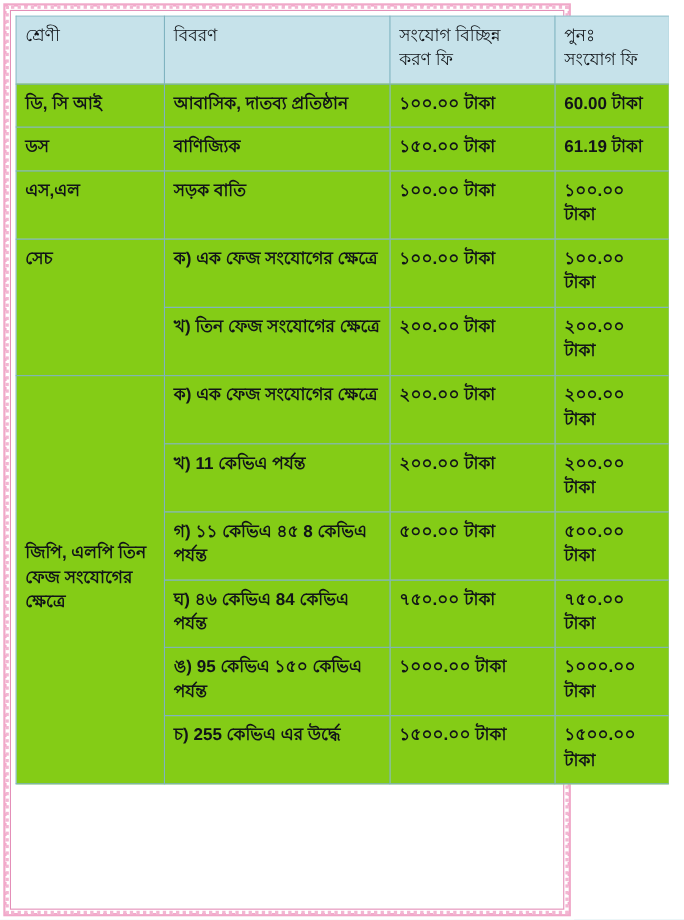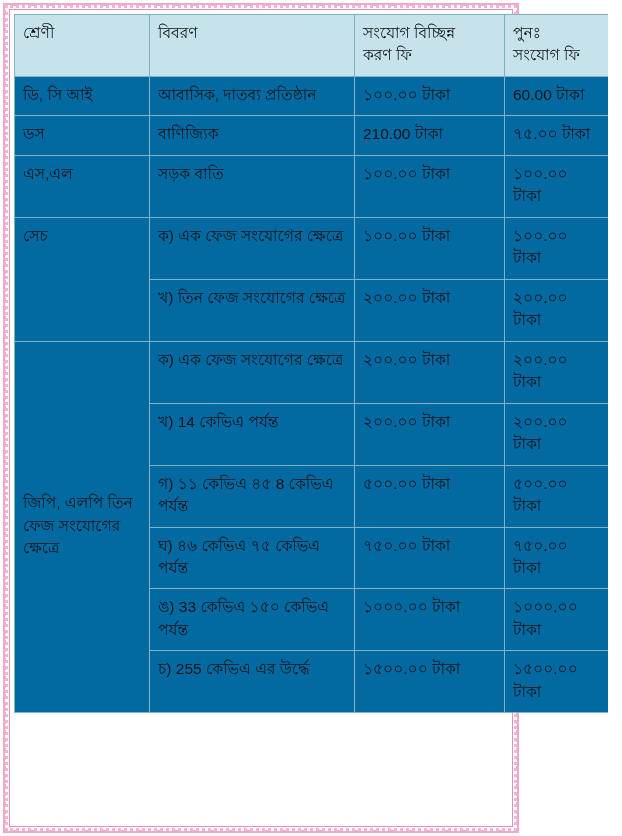--- a/index.html
+++ b/index.html
@@ -86,23 +86,23 @@
   table.fees col.c3 { width: 104px; }
 
   table.fees th, table.fees td {
     border: 1px solid #7fb3c0;
     vertical-align: top;
     padding: 7px 8px 9px 8px;
     font-size: 15.5px;
     line-height: 1.45;
     color: #111418;
     font-family: "Liberation Sans", sans-serif;
-    background: #0369a1;
+    background: #84cc16;
     text-align: left;
-    font-weight: normal;
+    font-weight: bold;
   }
   table.fees thead th {
     background: #c6e2ea;
     font-weight: normal;
   }
   td.shade-a, th.shade-a { background: #cfe7ee; }
   td.shade-b { background: #bfdfe7; }
   td.shade-c { background: #c9e4eb; }
   td.cat {
     vertical-align: top;
@@ -152,22 +152,22 @@
         <tr>
           <td class="cat shade-a">ডি, সি আই</td>
           <td class="shade-a">আবাসিক, দাতব্য প্রতিষ্ঠান</td>
           <td class="shade-a">১০০.০০ টাকা</td>
           <td class="shade-a">60.00 টাকা</td>
         </tr>
 
         <tr>
           <td class="cat shade-b">ডস</td>
           <td class="shade-b">বাণিজ্যিক</td>
-          <td class="shade-b">210.00 টাকা</td>
-          <td class="shade-b">৭৫.০০ টাকা</td>
+          <td class="shade-b">১৫০.০০ টাকা</td>
+          <td class="shade-b">61.19 টাকা</td>
         </tr>
 
         <tr>
           <td class="cat shade-c">এস,এল</td>
           <td class="shade-c">সড়ক বাতি</td>
           <td class="shade-c">১০০.০০ টাকা</td>
           <td class="shade-c">১০০.০০ টাকা</td>
         </tr>
 
         <tr>
@@ -184,39 +184,39 @@
         </tr>
 
         <tr>
           <td class="cat mid shade-c" rowspan="6">জিপি, এলপি তিন ফেজ সংযোগের ক্ষেত্রে</td>
           <td class="shade-a">ক) এক ফেজ সংযোগের ক্ষেত্রে</td>
           <td class="shade-a">২০০.০০ টাকা</td>
           <td class="shade-a">২০০.০০ টাকা</td>
         </tr>
 
         <tr>
-          <td class="shade-b">খ) 14 কেভিএ পর্যন্ত</td>
+          <td class="shade-b">খ) 11 কেভিএ পর্যন্ত</td>
           <td class="shade-b">২০০.০০ টাকা</td>
           <td class="shade-b">২০০.০০ টাকা</td>
         </tr>
 
         <tr>
           <td class="shade-a">গ) ১১ কেভিএ ৪৫ 8 কেভিএ পর্যন্ত</td>
           <td class="shade-a">৫০০.০০ টাকা</td>
           <td class="shade-a">৫০০.০০ টাকা</td>
         </tr>
 
         <tr>
-          <td class="shade-c">ঘ) ৪৬ কেভিএ ৭৫ কেভিএ পর্যন্ত</td>
+          <td class="shade-c">ঘ) ৪৬ কেভিএ 84 কেভিএ পর্যন্ত</td>
           <td class="shade-c">৭৫০.০০ টাকা</td>
           <td class="shade-c">৭৫০.০০ টাকা</td>
         </tr>
 
         <tr>
-          <td class="shade-a">ঙ) 33 কেভিএ ১৫০ কেভিএ পর্যন্ত</td>
+          <td class="shade-a">ঙ) 95 কেভিএ ১৫০ কেভিএ পর্যন্ত</td>
           <td class="shade-a">১০০০.০০ টাকা</td>
           <td class="shade-a">১০০০.০০ টাকা</td>
         </tr>
 
         <tr>
           <td class="shade-b">চ) 255 কেভিএ এর উর্দ্ধে</td>
           <td class="shade-b">১৫০০.০০ টাকা</td>
           <td class="shade-b">১৫০০.০০ টাকা</td>
         </tr>
 

